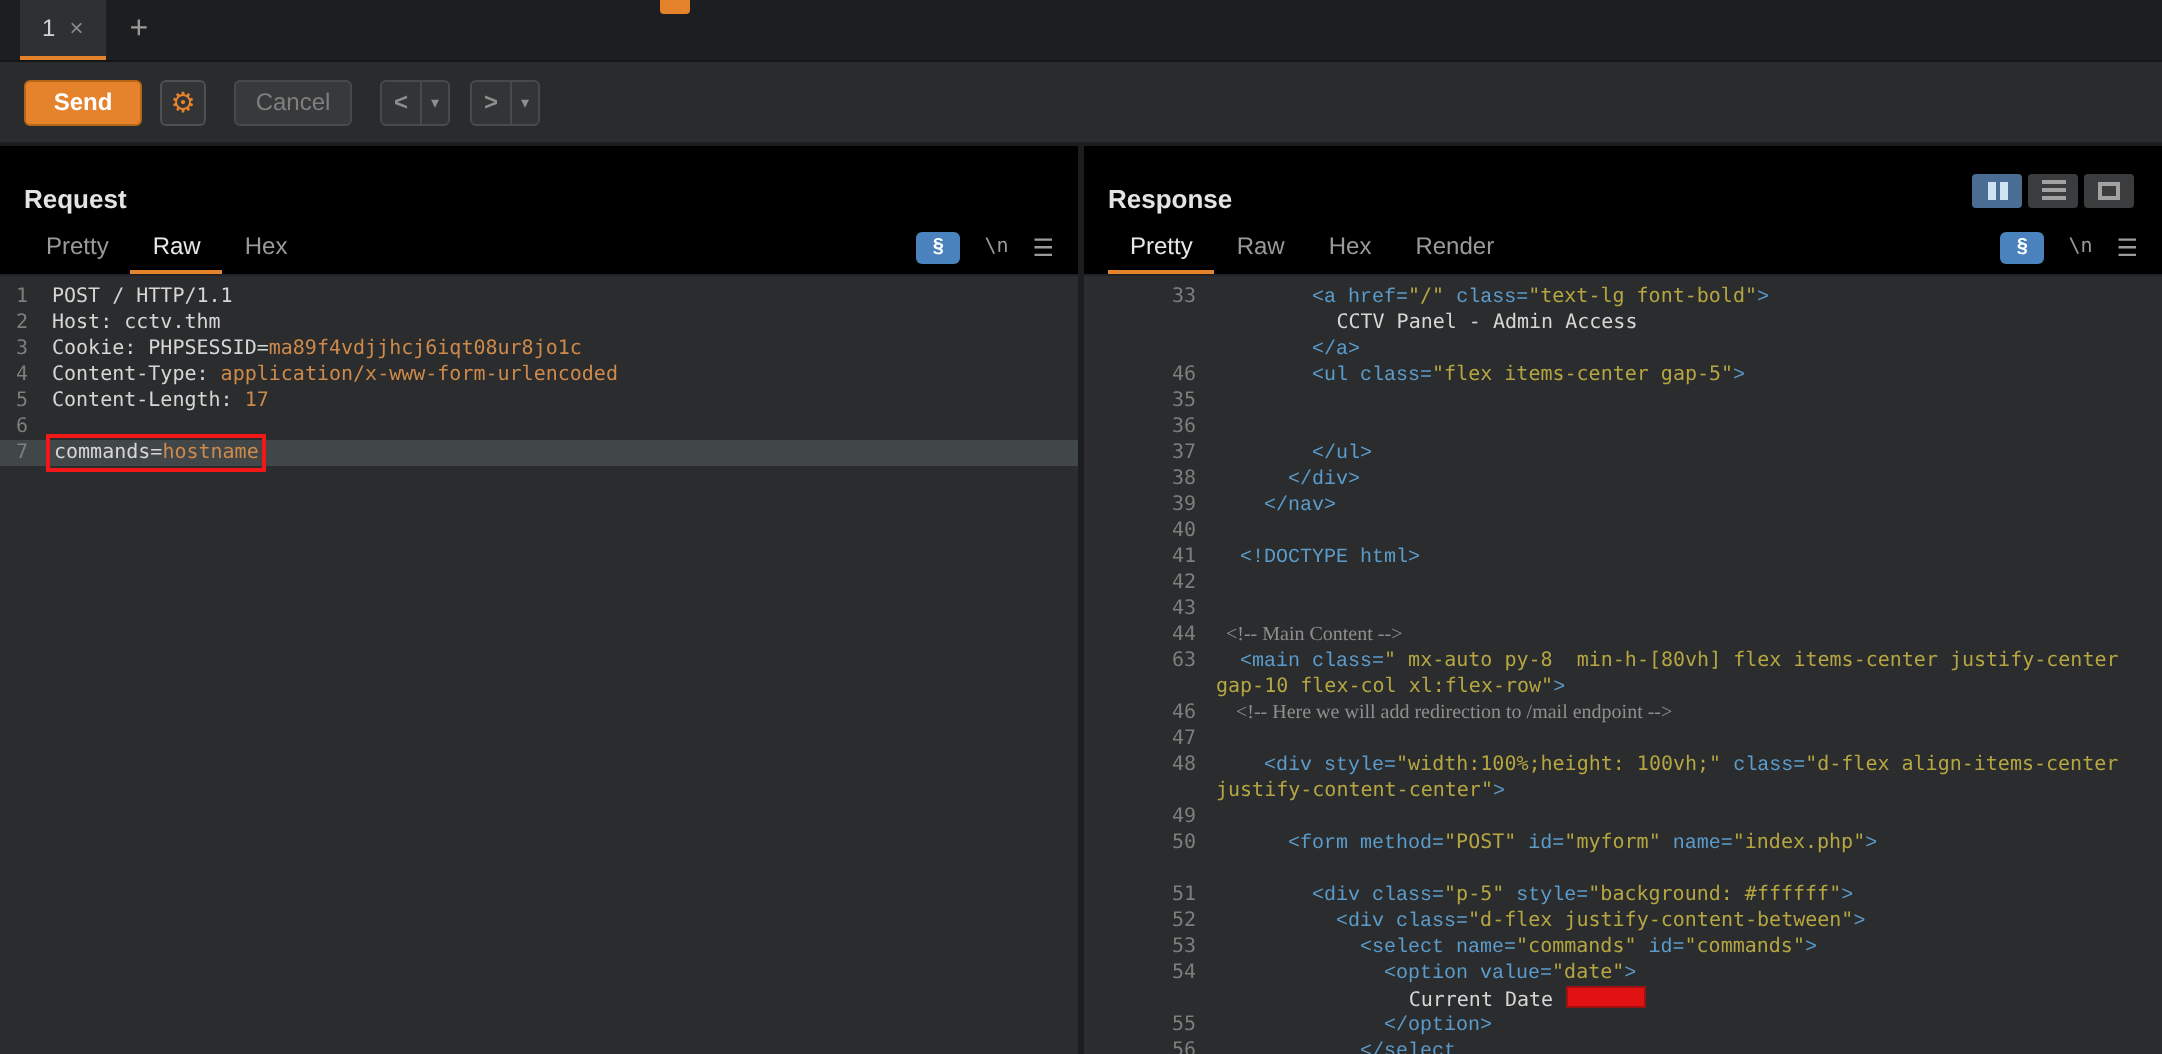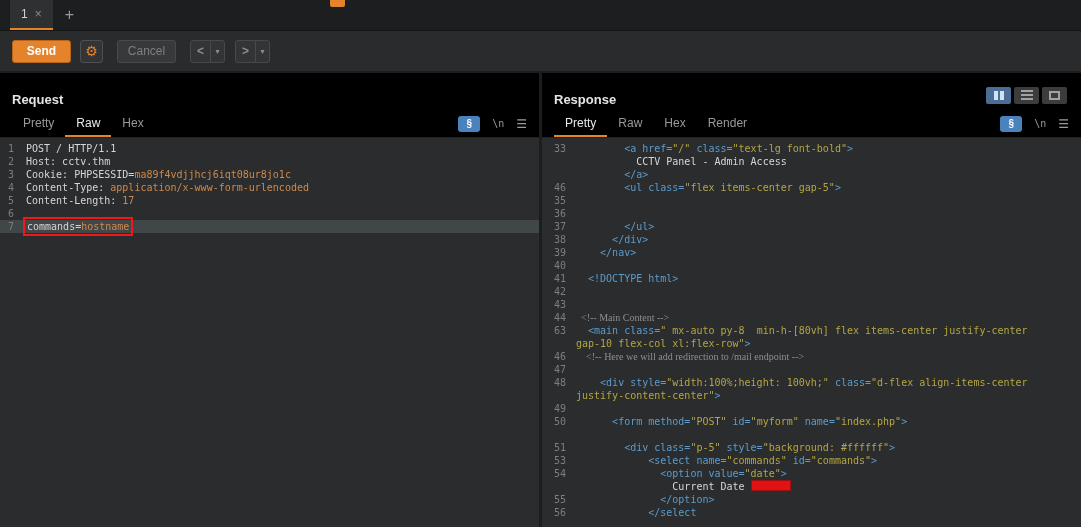--- a/index.html
+++ b/index.html
@@ -102,25 +102,25 @@
 
   
   .editor{
     flex:1; background:#2a2c2d; overflow:hidden; padding-top:4px;
     font-family:"DejaVu Sans Mono",monospace; font-size:10px; line-height:13px; cursor:text;
   }
   .code-row{display:flex; height:13px; white-space:pre;}
   .code-row.hl{background:#414648;}
   .gutter{text-align:right; padding-right:8px; color:#7e7e7e; flex-shrink:0;}
   .request-panel .gutter{flex-basis:22px;}
-  .response-panel .gutter{flex-basis:30px; padding-right:6px;}
+  .response-panel .gutter{flex-basis:30px; padding-right:6px;margin-left:32px;}
   .code-content{white-space:pre; padding-left:4px;}
   .seg-txt{color:var(--c-text);}
   .seg-val{color:var(--c-value);}
-  .seg-tag{color:var(--c-tag);}
+  .seg-tag{color:var(--c-tag);font-family:Liberation Mono, monospace;}
   .seg-str{color:var(--c-string);}
   .seg-com{color:var(--c-comment);font-family:Liberation Serif, serif;}
   .annot{display:inline-block; padding:0 1px; outline:2px solid var(--c-annotation); outline-offset:1px;}
   .redact-box{
     display:inline-block; width:40px; height:11px; background:var(--c-redaction);
     border:1px solid #9c1111; vertical-align:-1px;
   }
 </style>
 </head>
 <body>
@@ -236,20 +236,21 @@
           <div class="code-row"><span class="gutter">63</span><span class="code-content"><span class="seg-tag">  &lt;main class=</span><span class="seg-str">" mx-auto py-8  min-h-[80vh] flex items-center justify-center</span></span></div>
           <div class="code-row"><span class="gutter"></span><span class="code-content"><span class="seg-str">gap-10 flex-col xl:flex-row"</span><span class="seg-tag">&gt;</span></span></div>
           <div class="code-row"><span class="gutter">46</span><span class="code-content"><span class="seg-com">    &lt;!-- Here we will add redirection to /mail endpoint --&gt;</span></span></div>
           <div class="code-row"><span class="gutter">47</span><span class="code-content"></span></div>
           <div class="code-row"><span class="gutter">48</span><span class="code-content"><span class="seg-tag">    &lt;div style=</span><span class="seg-str">"width:100%;height: 100vh;"</span><span class="seg-tag"> class=</span><span class="seg-str">"d-flex align-items-center</span></span></div>
           <div class="code-row"><span class="gutter"></span><span class="code-content"><span class="seg-str">justify-content-center"</span><span class="seg-tag">&gt;</span></span></div>
           <div class="code-row"><span class="gutter">49</span><span class="code-content"></span></div>
           <div class="code-row"><span class="gutter">50</span><span class="code-content"><span class="seg-tag">      &lt;form method=</span><span class="seg-str">"POST"</span><span class="seg-tag"> id=</span><span class="seg-str">"myform"</span><span class="seg-tag"> name=</span><span class="seg-str">"index.php"</span><span class="seg-tag">&gt;</span></span></div>
           <div class="code-row"><span class="gutter"></span><span class="code-content"></span></div>
           <div class="code-row"><span class="gutter">51</span><span class="code-content"><span class="seg-tag">        &lt;div class=</span><span class="seg-str">"p-5"</span><span class="seg-tag"> style=</span><span class="seg-str">"background: #ffffff"</span><span class="seg-tag">&gt;</span></span></div>
+          <div class="code-row"><span class="gutter">52</span><span class="code-content"><span class="seg-tag">          &lt;div class=</span><span class="seg-str">"d-flex justify-content-between"</span><span class="seg-tag">&gt;</span></span></div>
           <div class="code-row"><span class="gutter">53</span><span class="code-content"><span class="seg-tag">            &lt;select name=</span><span class="seg-str">"commands"</span><span class="seg-tag"> id=</span><span class="seg-str">"commands"</span><span class="seg-tag">&gt;</span></span></div>
           <div class="code-row"><span class="gutter">54</span><span class="code-content"><span class="seg-tag">              &lt;option value=</span><span class="seg-str">"date"</span><span class="seg-tag">&gt;</span></span></div>
           <div class="code-row"><span class="gutter"></span><span class="code-content"><span class="seg-txt">                Current Date </span><span class="redact-box"></span></span></div>
           <div class="code-row"><span class="gutter">55</span><span class="code-content"><span class="seg-tag">              &lt;/option&gt;</span></span></div>
           <div class="code-row"><span class="gutter">56</span><span class="code-content"><span class="seg-tag">            &lt;/select</span></span></div>
         </div>
     </section>
 
   </div>
 </div>

